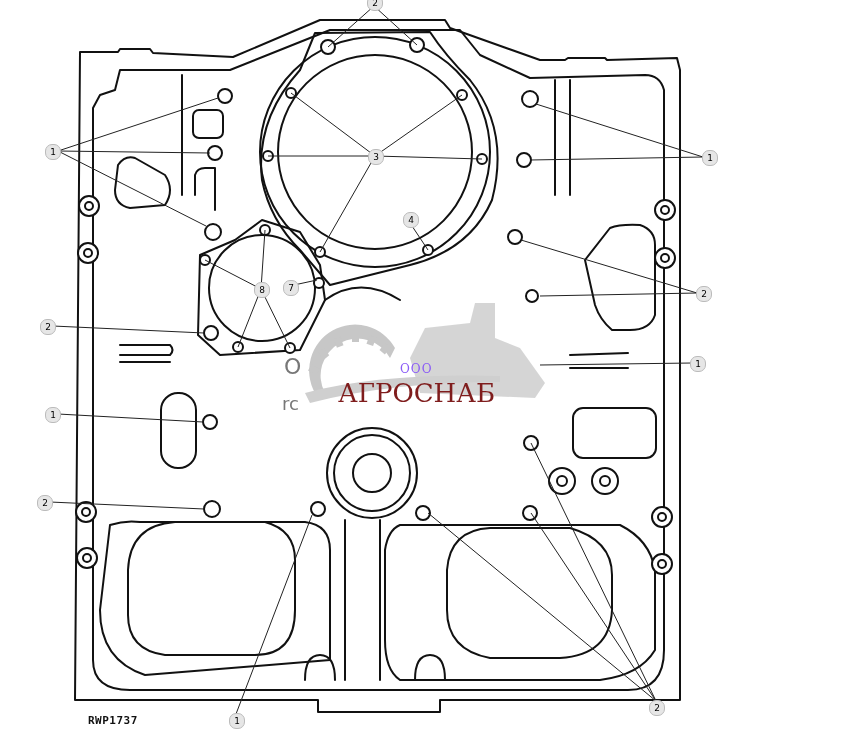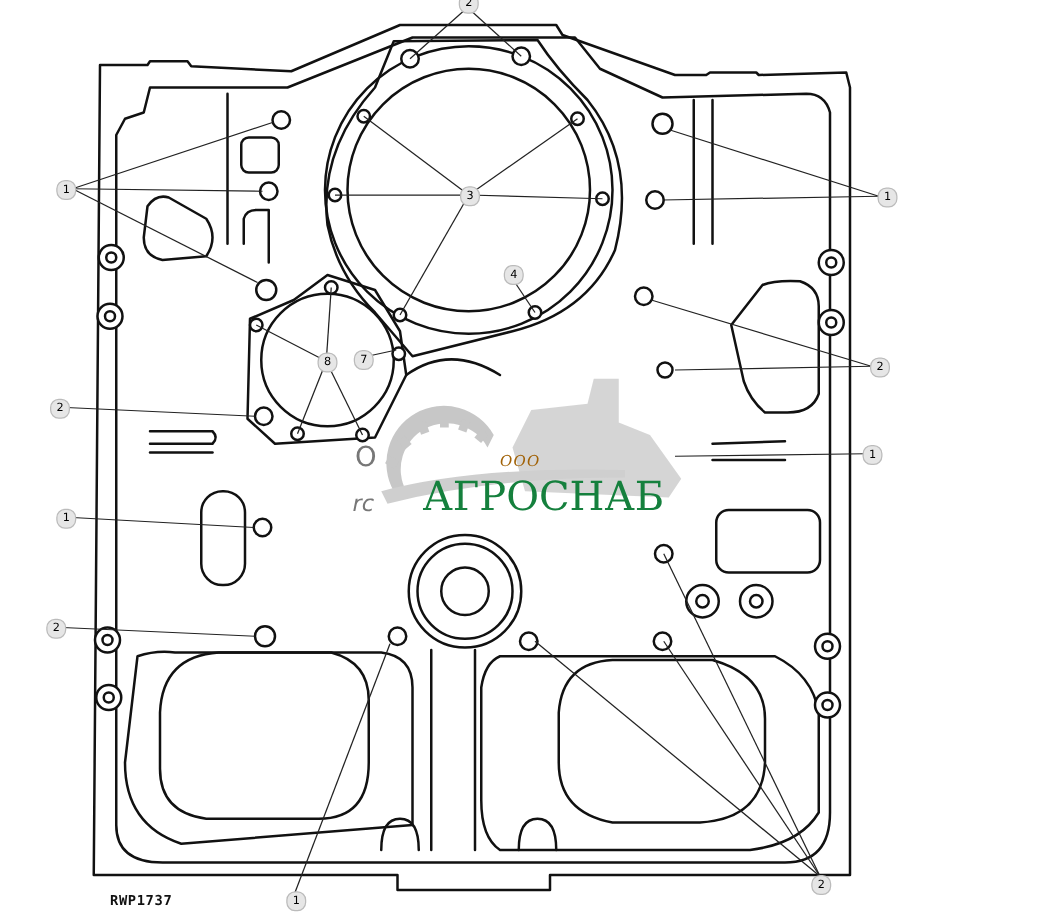--- a/index.html
+++ b/index.html
@@ -3,22 +3,22 @@
 <meta charset="utf-8">
 <style>
   html, body { margin:0; padding:0; background:#ffffff; }
   body { width:841px; height:731px; position:relative; overflow:hidden; font-family:"DejaVu Sans", sans-serif; }
   svg.diagram { position:absolute; left:0; top:0; width:841px; height:731px; }
   .ln { fill:none; stroke:#111; stroke-width:2; stroke-linejoin:round; stroke-linecap:round; }
   .thin { fill:none; stroke:#222; stroke-width:1; }
   .hole { fill:#fff; stroke:#111; stroke-width:2; }
   .ref { position:absolute; left:88px; top:714px; font-family:"DejaVu Sans Mono", monospace; font-size:11px; color:#111; letter-spacing:0.5px;font-weight:bold; }
   .wm { position:absolute; left:300px; top:298px; width:250px; height:150px; opacity:0.55; }
-  .wm-ooo { position:absolute; left:400px; top:362px; font-family:"DejaVu Serif", serif; font-size:12px; color:#a16207; letter-spacing:1px;font-style:italic; }
-  .wm-name { position:absolute; left:338px; top:378px; font-family:"DejaVu Serif", serif; font-size:32px; color:#15803d; letter-spacing:0px; }
+  .wm-ooo { position:absolute; left:400px; top:362px; font-family:"DejaVu Serif", serif; font-size:12px; color:#8b5cf6; letter-spacing:1px; }
+  .wm-name { position:absolute; left:338px; top:378px; font-family:"DejaVu Serif", serif; font-size:26px; color:#7f1d1d; letter-spacing:0px; }
   .frag { position:absolute; font-family:"DejaVu Sans", sans-serif; color:#777; }
 </style>
 </head>
 <body>
 
 <svg class="diagram" viewBox="0 0 841 731">
 
   <path class="ln" d="M80,52 L118,52 L120,49 L150,49 L153,53 L233,57 L320,20 L445,20 L450,28 L540,60 L565,60 L568,58 L605,58 L607,60 L677,58 L680,70 L680,700 L440,700 L440,712 L318,712 L318,700 L75,700 Z"></path>
 
   <path class="ln" d="M93,108 L93,660 Q93,690 130,690 L628,690 Q664,690 664,650 L664,90 Q660,75 645,75 L530,78 L480,55 L460,30 L330,30 L305,40 L230,70 L120,70 L115,90 L100,95 Z"></path>
@@ -168,15 +168,15 @@
     <rect x="68" y="38" width="7" height="9" transform="rotate(20 71 42)"></rect>
     <rect x="82" y="46" width="7" height="9" transform="rotate(40 85 50)"></rect>
     <rect x="10" y="68" width="7" height="9" transform="rotate(-60 13 72)"></rect>
   </g>
   <path d="M110,60 L125,30 L170,25 L175,5 L195,5 L195,40 L220,50 L245,85 L235,100 L120,95 Z" fill="#b4b4b4"></path>
   <path d="M5,95 Q80,75 200,78 L200,84 Q90,84 10,105 Z" fill="#a8a8a8"></path>
 </svg>
 <div class="wm-ooo">ООО</div>
 <div class="wm-name">АГРОСНАБ</div>
 <div class="frag" style="left:284px;top:354px;font-size:22px;">O</div>
-<div class="frag" style="left:282px;top:393px;font-size:18px;font-style:italic;">rc</div>
+<div class="frag" style="left:282px;top:393px;font-size:18px;">rc</div>
 
 <div class="ref">RWP1737</div>
 
 </body></html>

